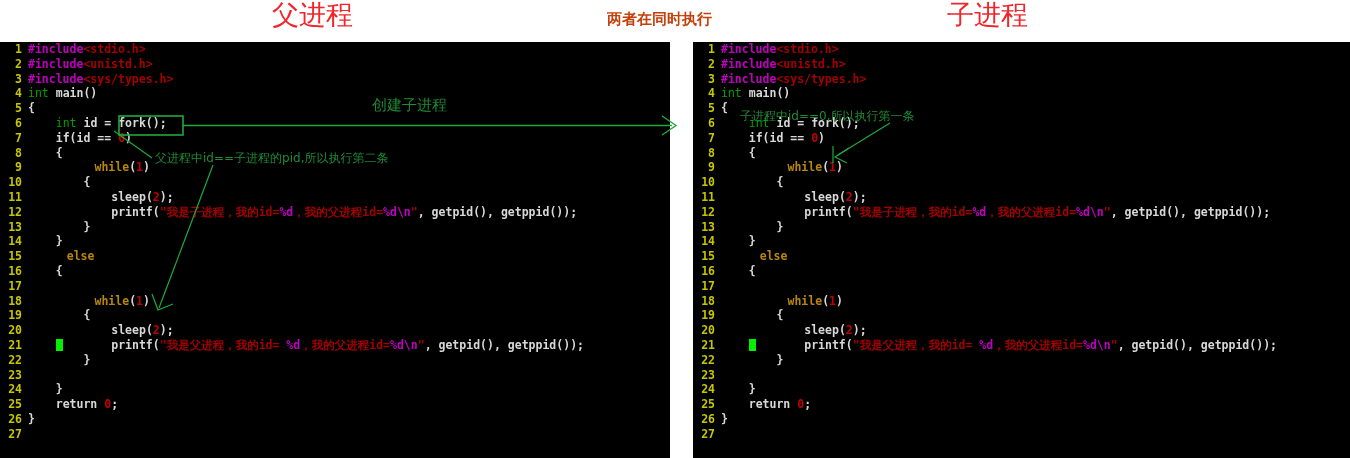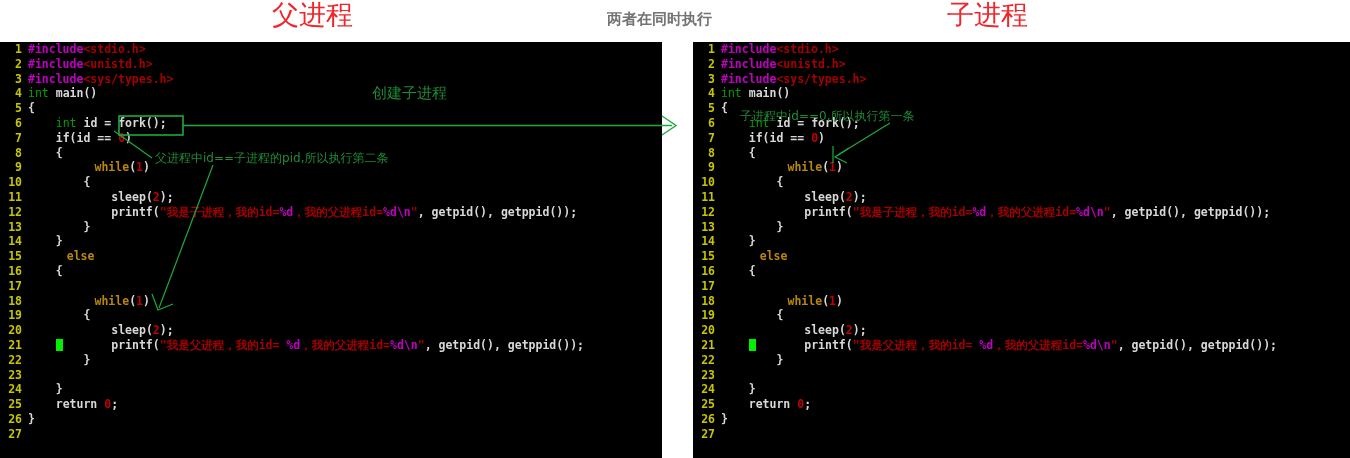--- a/index.html
+++ b/index.html
@@ -12,34 +12,35 @@
   }
   
   .hdr{position:absolute;white-space:nowrap;}
   #title-parent{
     left:272px;top:-3px;
     font-size:27px;color:#f0262b;
     font-family:"DejaVu Sans", sans-serif;
   }
   #title-middle{
     left:607px;top:10px;
-    font-size:15px;color:#737373;font-weight:bold;
+    font-size:15px;color:#c2410c;font-weight:bold;
     font-family:"DejaVu Sans", sans-serif;
   }
   #title-child{
     left:947px;top:-3px;
     font-size:27px;color:#f0262b;
     font-family:"DejaVu Sans", sans-serif;
   }
 
   
   .panel{
     position:absolute;
     background:#000000;
     overflow:hidden;
+    padding-left:8px;
   }
   #panel-parent{left:0px;top:42px;width:662px;height:416px;}
   #panel-child {left:693px;top:42px;width:657px;height:416px;}
 
   .code{
     position:absolute;left:0;top:0;
     font-family:"DejaVu Sans Mono","Liberation Mono",monospace;
     font-size:11.5px;
     line-height:14.8px;
     letter-spacing:0px;
@@ -73,21 +74,21 @@
   }
 
   
   .anno{
     position:absolute;
     color:#1f8b35;
     font-family:"DejaVu Sans", sans-serif;
     font-size:12px;
     white-space:nowrap;
   }
-  #anno-create{left:372px;top:84px;font-size:15px;}
+  #anno-create{left:372px;top:96px;font-size:15px;}
   #anno-parent-note{left:155px;top:150px;}
   #anno-child-note{left:740px;top:108px;}
 
   svg.overlay{
     position:absolute;left:0;top:0;
     width:1350px;height:458px;
     pointer-events:none;
   }
 </style>
 </head>

